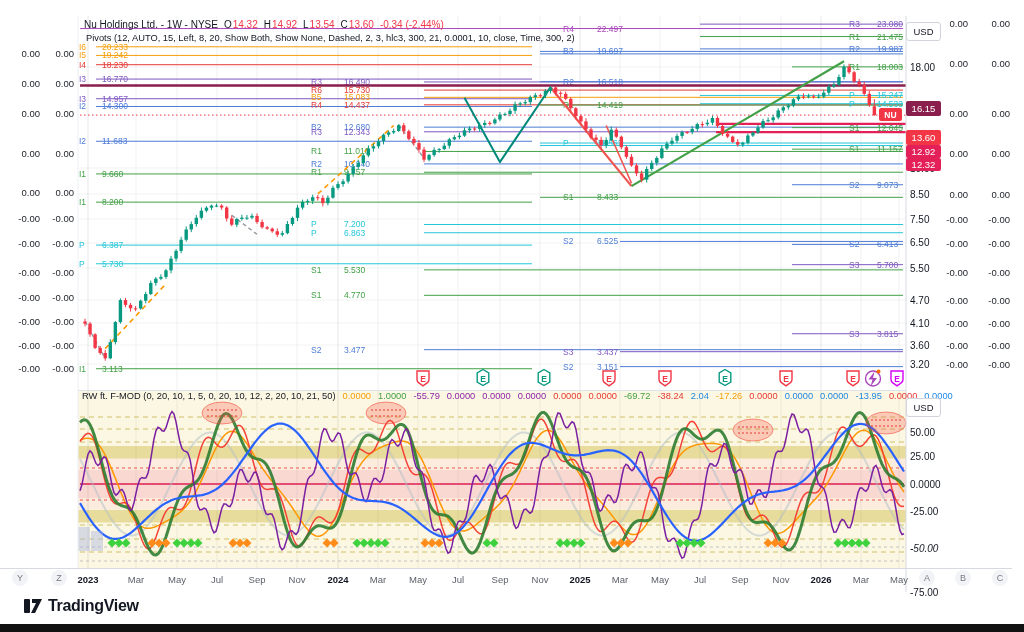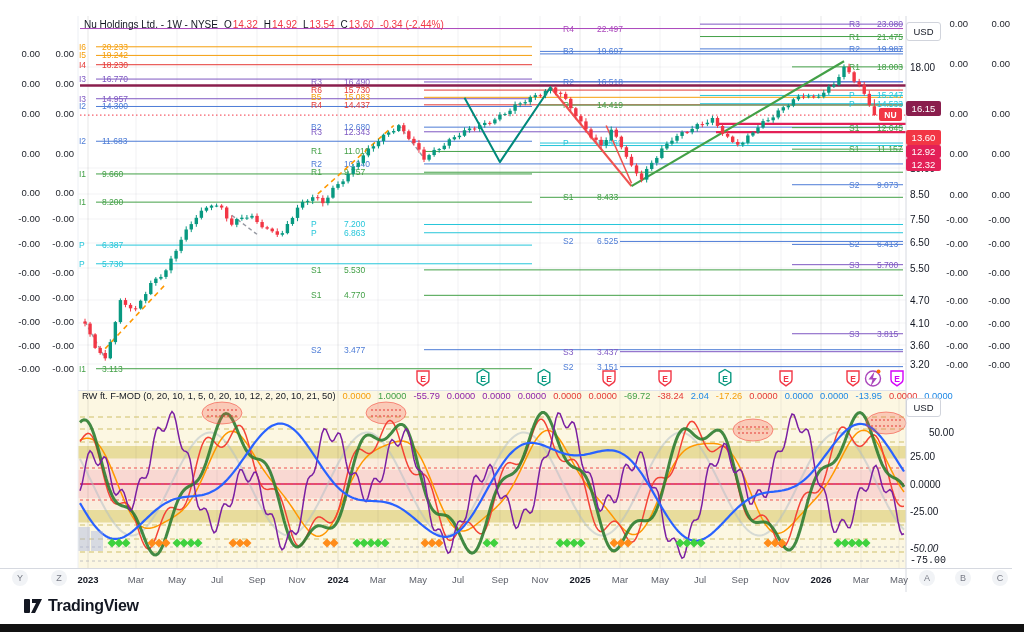--- a/index.html
+++ b/index.html
@@ -706,46 +706,47 @@
       <line x1="78" y1="16" x2="78" y2="568" stroke="#eceff4"></line>
       <line x1="0" y1="568.5" x2="1012" y2="568.5" stroke="#d6d9e0"></line>
       <line x1="78" y1="390.5" x2="906" y2="390.5" stroke="#e0e3eb"></line>
     </svg>
 
 
   <div id="legend">
     <span>Nu Holdings Ltd. - 1W - NYSE</span><span class="lbl">O</span><span class="val">14.32</span><span class="lbl">H</span><span class="val">14.92</span><span class="lbl">L</span><span class="val">13.54</span><span class="lbl">C</span><span class="val">13.60</span><span class="chg">-0.34 (-2.44%)</span>
   </div>
 
+  <div id="legend2">Pivots (12, AUTO, 15, Left, 8, 20, Show Both, Show None, Dashed, 2, 3, hlc3, 300, 21, 0.0001, 10, close, Time, 300, 2)</div>
 
   <div id="oscrow">
     <span id="osc-title">RW ft. F-MOD (0, 20, 10, 1, 5, 0, 20, 10, 12, 2, 20, 10, 21, 50)</span><span id="osc-vals"><span style="color: rgb(245, 158, 11);">0.0000</span><span style="color: rgb(67, 160, 71);">1.0000</span><span style="color: rgb(142, 36, 170);">-55.79</span><span style="color: rgb(142, 36, 170);">0.0000</span><span style="color: rgb(142, 36, 170);">0.0000</span><span style="color: rgb(142, 36, 170);">0.0000</span><span style="color: rgb(229, 57, 53);">0.0000</span><span style="color: rgb(229, 57, 53);">0.0000</span><span style="color: rgb(67, 160, 71);">-69.72</span><span style="color: rgb(229, 57, 53);">-38.24</span><span style="color: rgb(30, 136, 229);">2.04</span><span style="color: rgb(245, 158, 11);">-17.26</span><span style="color: rgb(229, 57, 53);">0.0000</span><span style="color: rgb(30, 136, 229);">0.0000</span><span style="color: rgb(30, 136, 229);">0.0000</span><span style="color: rgb(30, 136, 229);">-13.95</span><span style="color: rgb(229, 57, 53);">0.0000</span><span style="color: rgb(30, 136, 229);">0.0000</span></span>
   </div>
 
   <div class="usd" id="usd-main">USD</div>
   <div class="usd" id="usd-osc">USD</div>
 
   <div id="dyn">
       <div class="tick" style="top: 67px;">18.00</div>
       <div class="tick" style="top: 168px;">10.00</div>
       <div class="tick" style="top: 194px;">8.50</div>
       <div class="tick" style="top: 219px;">7.50</div>
       <div class="tick" style="top: 242px;">6.50</div>
       <div class="tick" style="top: 268px;">5.50</div>
       <div class="tick" style="top: 300px;">4.70</div>
       <div class="tick" style="top: 323px;">4.10</div>
       <div class="tick" style="top: 345px;">3.60</div>
       <div class="tick" style="top: 364px;">3.20</div>
       <div class="tick" style="top: 409px;">75.00</div>
-      <div class="tick" style="top: 432px; text-align: right;">50.00</div>
+      <div class="tick" style="top: 432px;">50.00</div>
       <div class="tick" style="top: 456px;">25.00</div>
       <div class="tick" style="top: 484px;">0.0000</div>
       <div class="tick" style="top: 511px;">-25.00</div>
       <div class="tick" style="top: 548px; font-style: italic;">-50.00</div>
-      <div class="tick" style="top: 560px; font-family: Liberation Mono, monospace;">-75.00</div>
+      <div class="tick" style="top: 592px;">-75.00</div>
       <div class="badge" style="top: 78px; height: 15px; background: rgb(138, 30, 77);">16.15</div>
       <div class="badge" style="top: 107px; height: 15px; background: rgb(242, 54, 69);">13.60</div>
       <div class="nuchip" style="top: 108px;">NU</div>
       <div class="badge" style="top: 122px; height: 13px; background: rgb(227, 32, 87);">12.92</div>
       <div class="badge" style="top: 135px; height: 13px; background: rgb(227, 32, 87);">12.32</div>
       <div class="mrow" style="top: 53px; left: 8px;">0.00</div>
       <div class="mrow" style="top: 53px; left: 42px;">0.00</div>
       <div class="mrow" style="top: 83px; left: 8px;">0.00</div>
       <div class="mrow" style="top: 83px; left: 42px;">0.00</div>
       <div class="mrow" style="top: 113px; left: 8px;">0.00</div>

